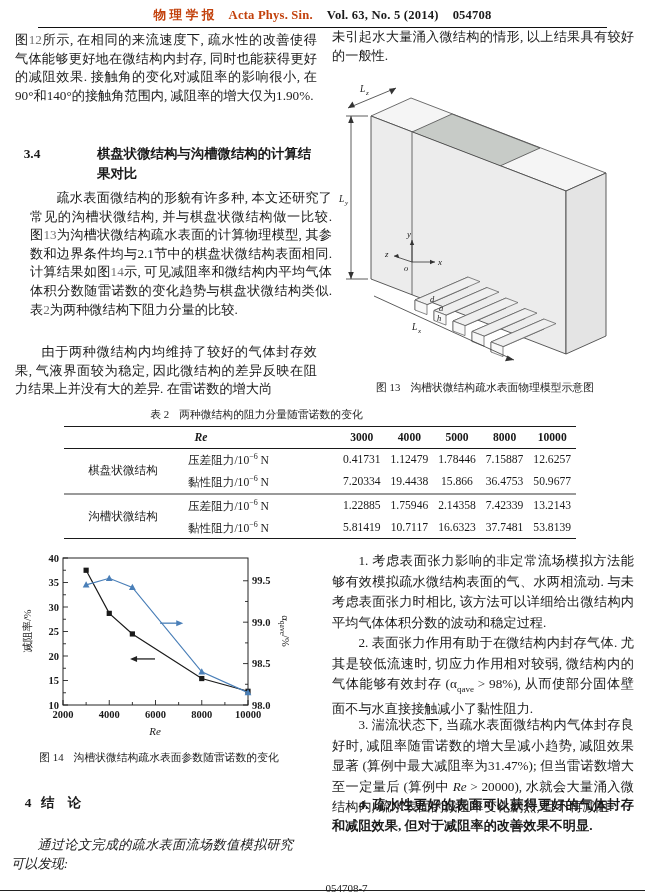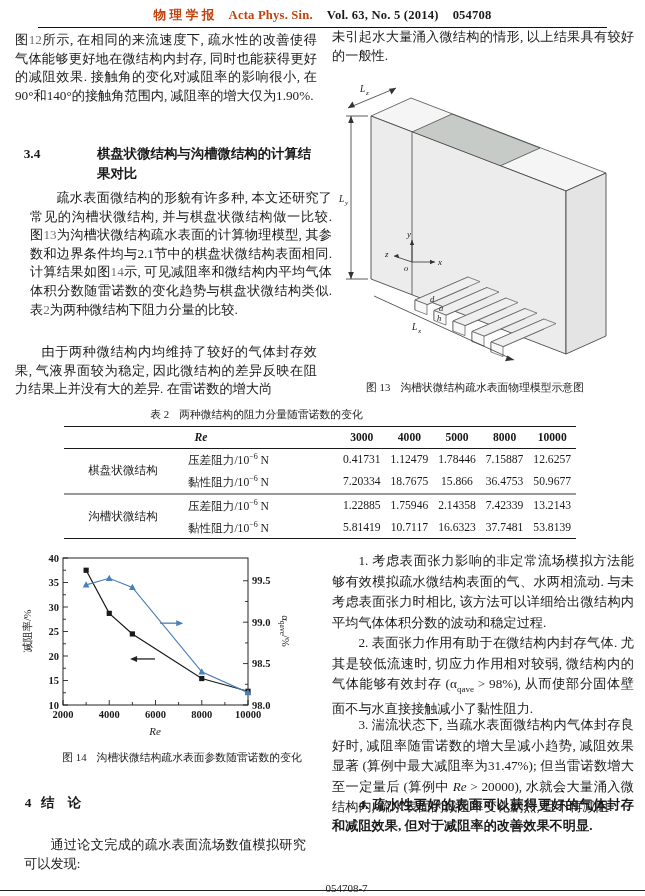--- a/index.html
+++ b/index.html
@@ -133,21 +133,21 @@
     <text x="69" y="157" font-size="9" class="svgit">y</text>
     <text x="100" y="185" font-size="9" class="svgit">x</text>
     <text x="47" y="177" font-size="9" class="svgit">z</text>
     <text x="66" y="191" font-size="8.5" class="svgit">o</text>
 
     <text x="92" y="222" font-size="8.5" class="svgit">d</text>
     <text x="101" y="231" font-size="8.5" class="svgit">a</text>
     <text x="99" y="241" font-size="8.5" class="svgit">h</text>
   </svg>
 
-  <div class="abs cap" style="top:381px;left:325px;width:300px;">
+  <div class="abs cap" style="top:381px;left:335px;width:300px;">
     <span class="tag">图 13</span><span>沟槽状微结构疏水表面物理模型示意图</span>
   </div>
 
   <div class="abs cap" style="top:408px;left:0;width:513px;">
     <span class="tag">表 2</span><span>两种微结构的阻力分量随雷诺数的变化</span>
   </div>
 
   <table id="tbl2" class="abs" style="top:426px;left:64px;">
     <tbody>
         <tr class="hdr">
@@ -163,21 +163,21 @@
       <td class="lbl lblc"><span>压差阻力/10</span><sup>−6</sup><span> N</span></td>
       <td>0.41731</td>
       <td>1.12479</td>
       <td>1.78446</td>
       <td>7.15887</td>
       <td>12.6257</td>
     </tr>
     <tr>
       <td class="lbl lblc"><span>黏性阻力/10</span><sup>−6</sup><span> N</span></td>
       <td>7.20334</td>
-      <td>18.7675</td>
+      <td>19.4438</td>
       <td>15.866</td>
       <td>36.4753</td>
       <td>50.9677</td>
     </tr>
     <tr class="g2">
       <td class="grp" rowspan="2">沟槽状微结构</td>
       <td class="lbl lblc"><span>压差阻力/10</span><sup>−6</sup><span> N</span></td>
       <td>1.22885</td>
       <td>1.75946</td>
       <td>2.14358</td>
@@ -258,29 +258,29 @@
         <line x1="137.0375" y1="108.94000000000001" x2="117.0625" y2="108.94000000000001" stroke="#222222" stroke-width="1.3"></line>
         <polygon points="112.0625,108.94000000000001 119.0625,105.94000000000001 119.0625,111.94000000000001" fill="#222222"></polygon>
         <line x1="142.125" y1="73.17" x2="160.25" y2="73.17" stroke="#4a7fb8" stroke-width="1.3"></line>
         <polygon points="165.25,73.17 158.25,70.17 158.25,76.17" fill="#4a7fb8"></polygon>
       </g>
     <text x="137" y="185" text-anchor="middle" font-size="11" class="svgit">Re</text>
     <text transform="rotate(-90 13 81)" x="13" y="81" text-anchor="middle" font-size="10.5">减阻率/%</text>
     <text transform="rotate(90 264 81)" x="264" y="81" text-anchor="middle" font-size="10.5"><tspan>α</tspan><tspan dy="2.5" font-size="7.5">qave</tspan><tspan dy="-2.5">/%</tspan></text>
   </svg>
 
-  <div class="abs cap" style="top:751px;left:31px;width:302px;">
+  <div class="abs cap" style="top:751px;left:8px;width:302px;">
     <span class="tag">图 14</span><span>沟槽状微结构疏水表面参数随雷诺数的变化</span>
   </div>
 
   <div class="abs h2" style="top:793px;left:15px;width:302px;">
     <span class="num" style="flex-basis:26px;">4</span>
     <span>结　论</span>
   </div>
-  <div class="abs para ind" style="top:836px;left:24px;width:282px;">通过论文完成的疏水表面流场数值模拟研究可以发现:</div>
+  <div class="abs para ind" style="top:836px;left:11px;width:282px;font-style:italic;">通过论文完成的疏水表面流场数值模拟研究可以发现:</div>
 
   <div class="abs parar ind" style="top:551px;left:332px;width:302px;">1. 考虑表面张力影响的非定常流场模拟方法能够有效模拟疏水微结构表面的气、水两相流动. 与未考虑表面张力时相比, 该方法可以详细给出微结构内平均气体体积分数的波动和稳定过程.</div>
   <div class="abs parar ind" style="top:633px;left:332px;width:302px;">
     <span>2. 表面张力作用有助于在微结构内封存气体. 尤其是较低流速时, 切应力作用相对较弱, 微结构内的气体能够有效封存 (α</span><sub>qave</sub><span> &gt; 98%), 从而使部分固体壁面不与水直接接触减小了黏性阻力.</span>
   </div>
   <div class="abs parar ind" style="top:715px;left:332px;width:302px;">
     <span>3. 湍流状态下, 当疏水表面微结构内气体封存良好时, 减阻率随雷诺数的增大呈减小趋势, 减阻效果显著 (算例中最大减阻率为31.47%); 但当雷诺数增大至一定量后 (算例中 </span><span class="it">Re</span><span> &gt; 20000), 水就会大量涌入微结构内, 疏水表面的减阻率变化剧烈, 且不再减阻.</span>
   </div>
   <div class="abs parar ind" style="top:795px;left:332px;width:302px;font-weight:bold;">4. 疏水性更好的表面可以获得更好的气体封存和减阻效果, 但对于减阻率的改善效果不明显.</div>
 

